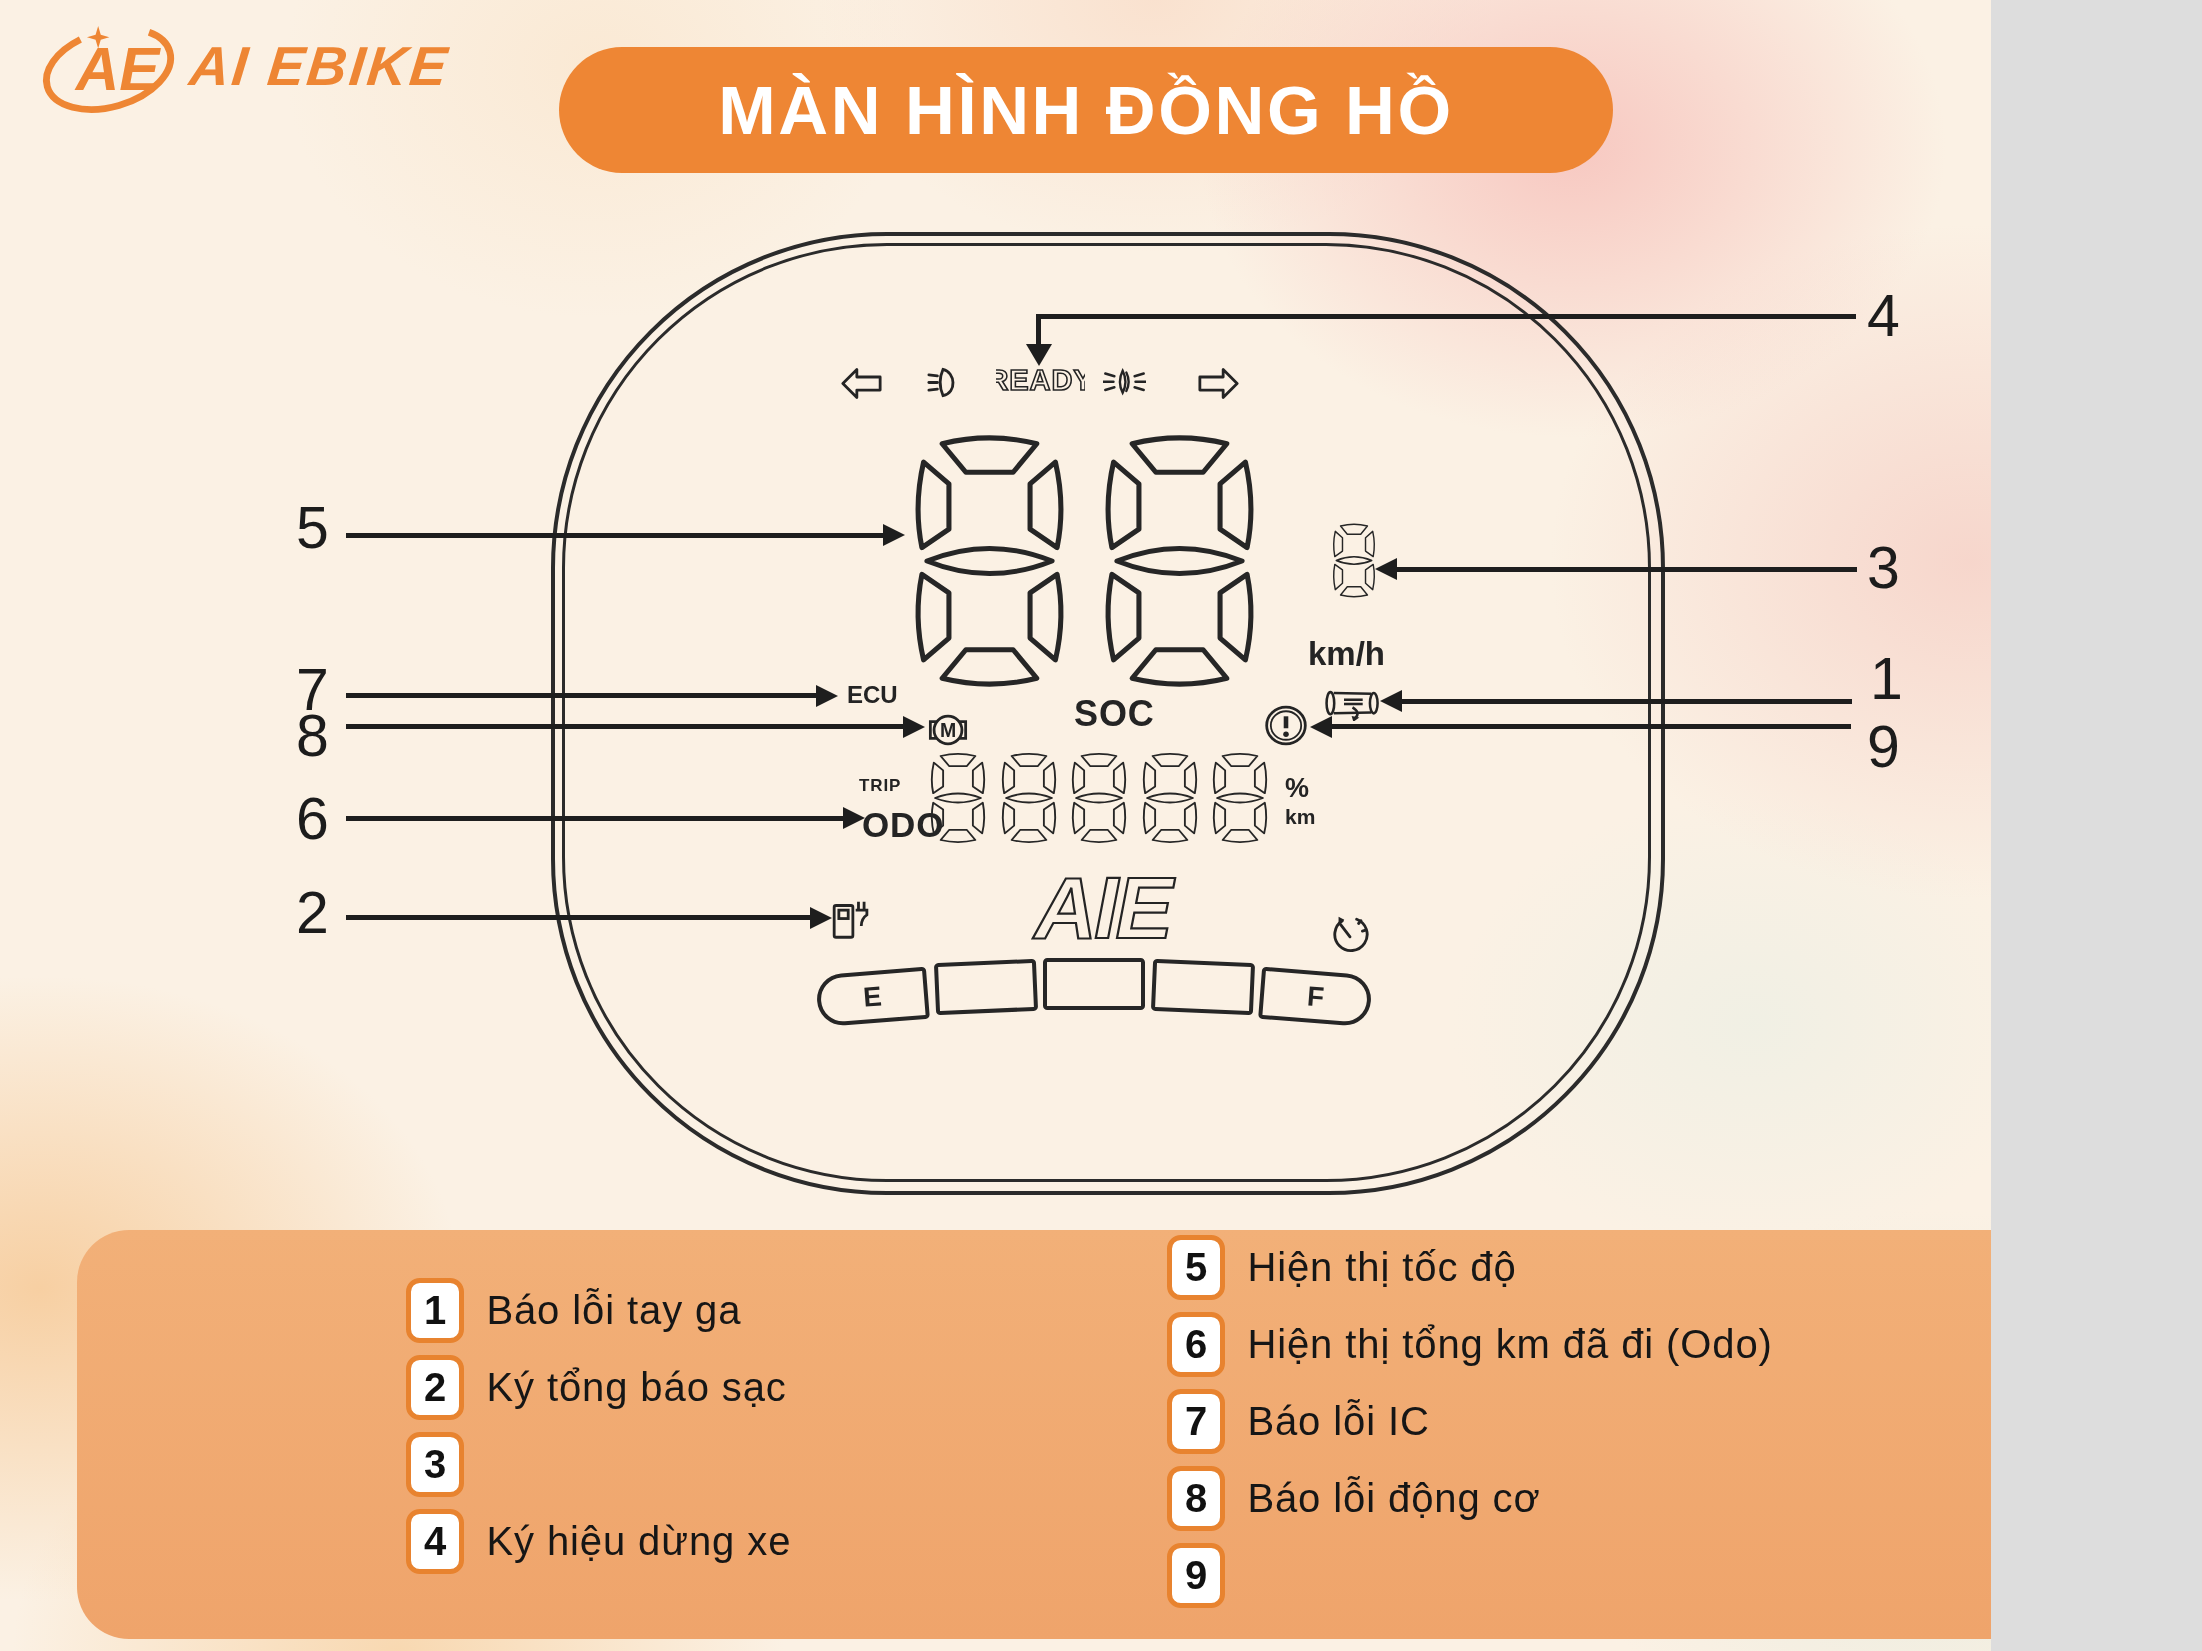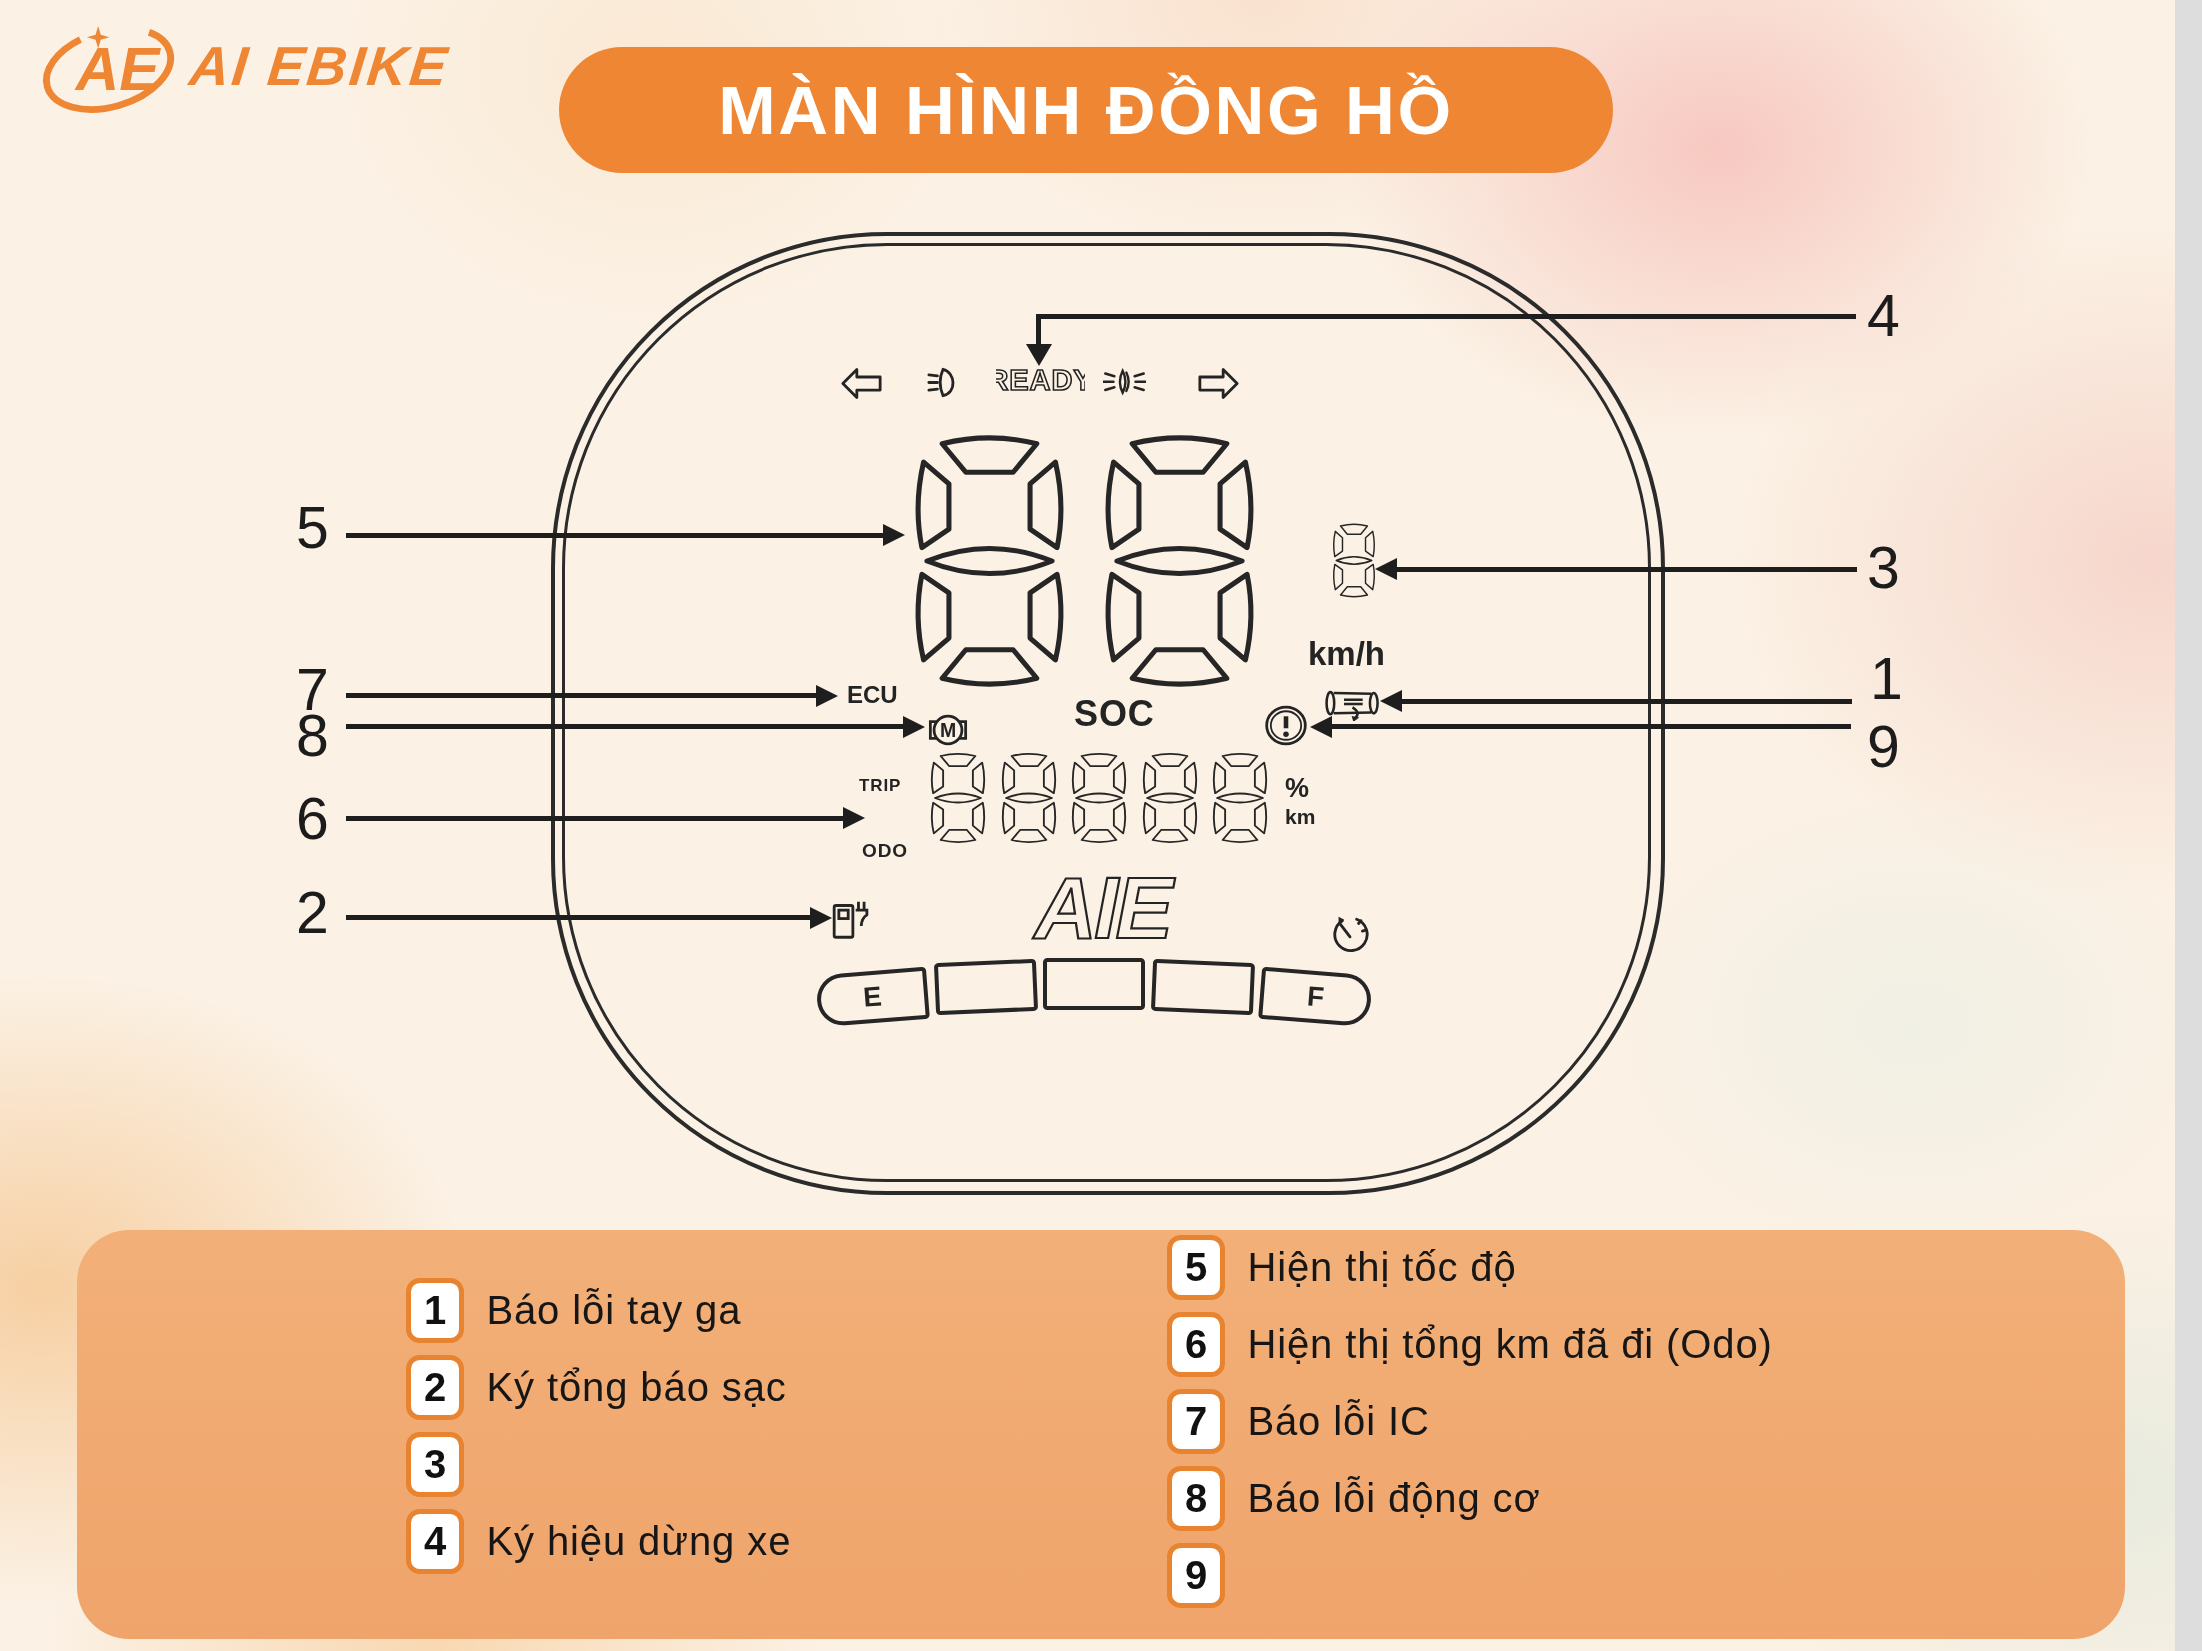--- a/index.html
+++ b/index.html
@@ -1,28 +1,29 @@
 <!DOCTYPE html>
 <html style="--accent: #EE8634; --badge: #E8832F; --ink: #232323;font-size:13.8px"><head>
 <meta charset="utf-8">
 <style>
   html,body{margin:0;padding:0;background:#ddd;}
   #canvas{
-    position:relative;width:2175px;height:1652px;overflow:hidden;
+    position:relative;width:1971px;height:1652px;overflow:hidden;
     font-family:"Liberation Sans",sans-serif;color:var(--ink,#232323);
     background:
       radial-gradient(533px 413px at 79% 9%,  rgba(247,198,191,.95), rgba(247,198,191,0) 70%),
       radial-gradient(602px 482px at 99% 34%, rgba(246,211,201,.90), rgba(246,211,201,0) 70%),
       radial-gradient(482px 361px at 58% 0%,  rgba(249,219,198,.70), rgba(249,219,198,0) 70%),
       radial-gradient(447px 361px at 30% 4%,  rgba(250,231,208,.80), rgba(250,231,208,0) 70%),
       radial-gradient(602px 447px at 2% 78%,  rgba(246,199,146,.80), rgba(246,199,146,0) 70%),
       radial-gradient(551px 413px at 20% 100%,rgba(247,208,160,.75), rgba(247,208,160,0) 70%),
       radial-gradient(533px 396px at 97% 90%, rgba(228,234,221,.85), rgba(228,234,221,0) 70%),
       radial-gradient(430px 327px at 88% 62%, rgba(236,239,228,.70), rgba(236,239,228,0) 70%),
       #FBF1E4;
+    padding-left: 20px;
   }
   .abs{position:absolute;}
   
   .logo{left:36px;top:13.8px;display:flex;align-items:center;gap:8.6px;}
   .logo-text{font-style:italic;font-weight:bold;font-size:55px;letter-spacing:2.6px;color:var(--accent);transform:skewX(-6deg);}
   .banner{left:559px;top:47px;width:1054px;height:126px;background:var(--accent);border-radius:65px;
           display:flex;align-items:center;justify-content:center;}
   .banner-title{color:#fff;font-weight:bold;font-size:69px;letter-spacing:2.6px;white-space:nowrap;}
   
   .bezel{left:551px;top:232px;width:1106px;height:955px;border:4.3px solid #2b2b2b;border-radius:336px;}
@@ -159,21 +160,21 @@
       <line x1="12" y1="7" x2="56" y2="8"></line>
       <line x1="12" y1="31" x2="56" y2="30"></line>
       <line x1="24" y1="15" x2="46" y2="15"></line>
       <line x1="24" y1="20" x2="46" y2="20"></line>
       <path d="M34,24 Q44,30 37,37"></path>
     </g>
     <polygon points="33,34 42,36 35,41" fill="#242424"></polygon>
   </svg>
 
   <div class="abs dtxt" style="left:859px;top:776px;font-size:17px;letter-spacing:0.9px">TRIP</div>
-  <div class="abs dtxt" style="left:862px;top:840px;font-size:19px;letter-spacing:0.9px">ODO</div>
+  <div class="abs dtxt" style="left:862px;top:805px;font-size:35px;letter-spacing:0.9px">ODO</div>
   <div class="abs digits" style="left:927px;top:750px;gap:8.6px">
       <svg width="62" height="96" viewBox="0 0 100 160" preserveAspectRatio="none">
         <use href="#seg8" xlink:href="#seg8"></use>
       </svg>
       <svg width="62" height="96" viewBox="0 0 100 160" preserveAspectRatio="none">
         <use href="#seg8" xlink:href="#seg8"></use>
       </svg>
       <svg width="62" height="96" viewBox="0 0 100 160" preserveAspectRatio="none">
         <use href="#seg8" xlink:href="#seg8"></use>
       </svg>

